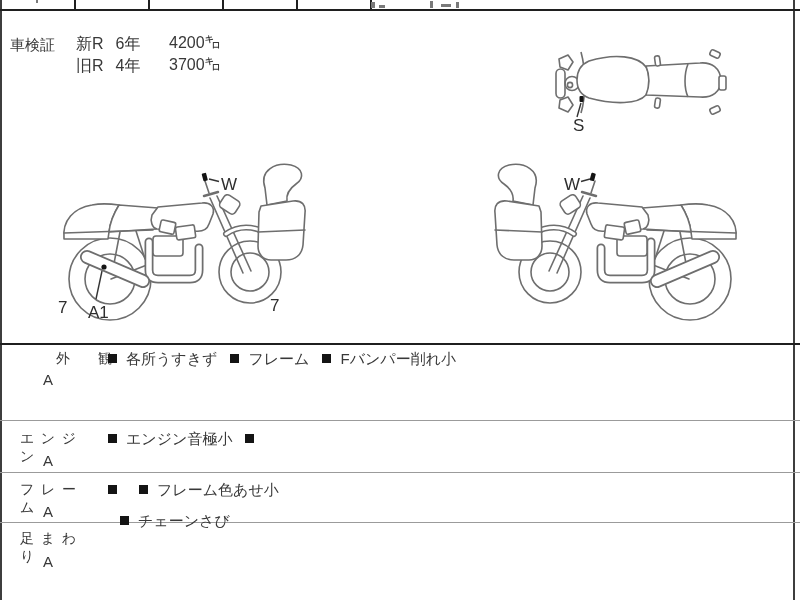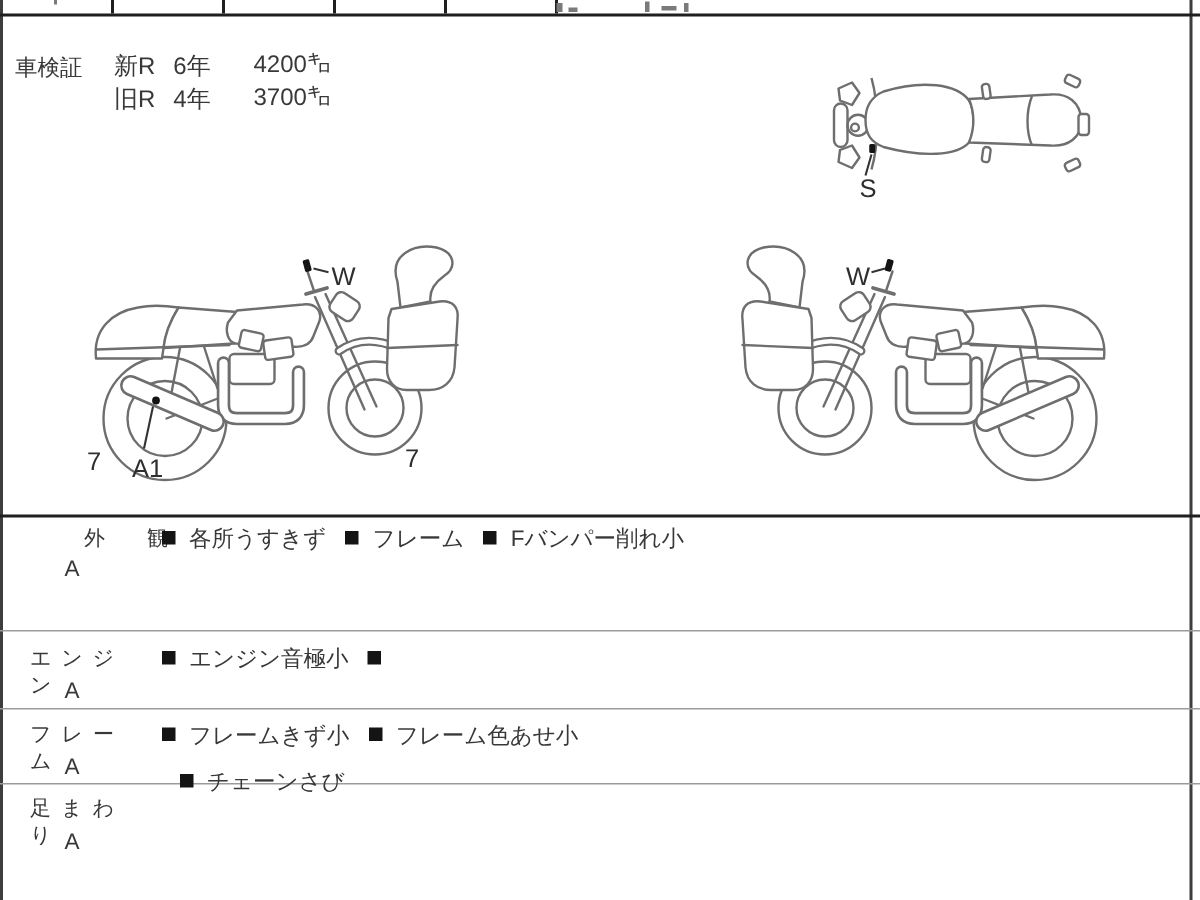--- a/index.html
+++ b/index.html
@@ -195,21 +195,20 @@
         </span>
     </div>
   </div>
 
   <div>
     <div class="cat" style="top:481px;">フレーム</div>
     <div class="grade" style="top:503px;">A</div>
     <div class="items" style="top:481px;">
       <span class="item">
           <span class="bullet"></span>
-          <span>フレームきず小</span>
         </span>
       <span class="item">
           <span class="bullet"></span>
           <span>フレーム色あせ小</span>
         </span>
     </div>
   </div>
 
   <div>
     <div class="cat" style="top:530px;">足まわり</div>

